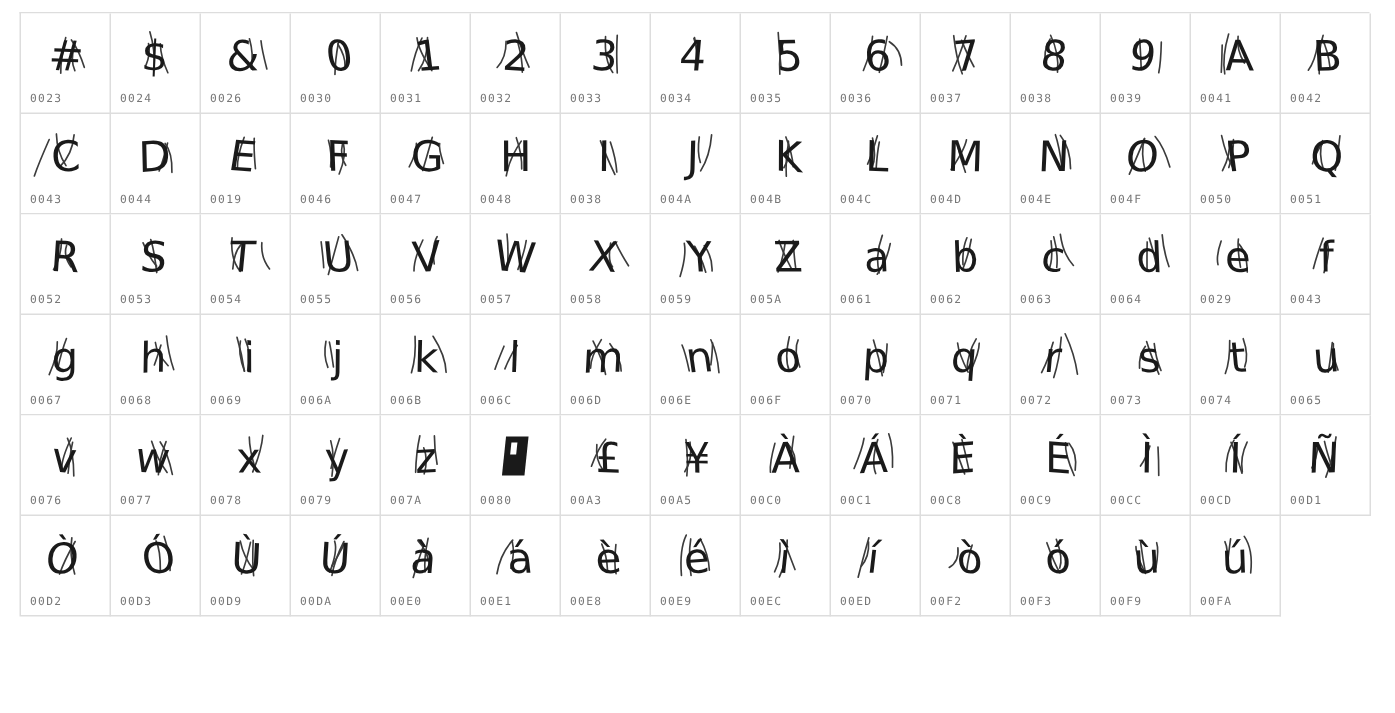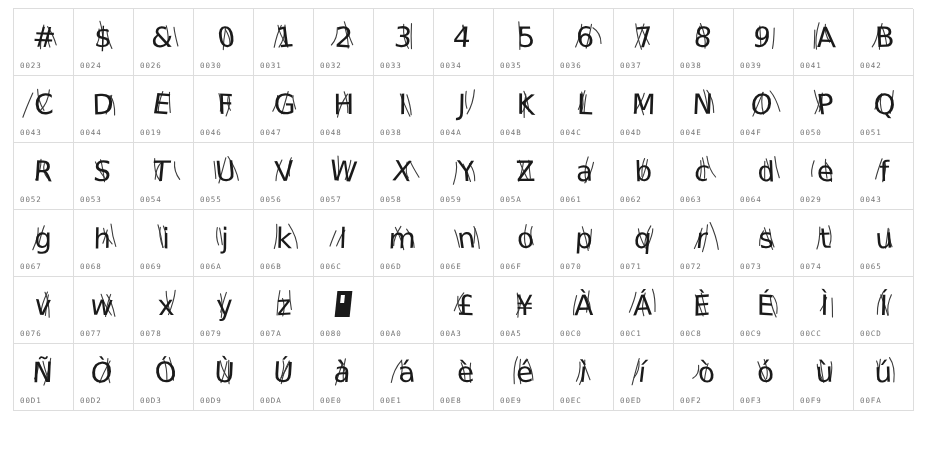--- a/index.html
+++ b/index.html
@@ -892,23 +892,20 @@
           </svg>
         </div>
         <div class="glyph-code">007A</div>
       </div>
       <div class="glyph-cell">
         <div class="glyph-art">
           <div class="notdef-box"></div>
         </div>
         <div class="glyph-code">0080</div>
       </div>
-      <div class="glyph-cell empty">
-        <div class="glyph-code">00A0</div>
-      </div>
       <div class="glyph-cell">
         <div class="glyph-art">
           <svg width="46" height="46" viewBox="0 0 46 46">
             <text x="23" y="34" text-anchor="middle" font-family="&quot;DejaVu Sans&quot;, sans-serif" font-size="28" fill="#1a1a1a" transform="rotate(2.15 23 23) skewX(4.17)">£</text>
             <g stroke="#1a1a1a" stroke-width="1.1" stroke-linecap="round" fill="none" opacity="0.85">
               <path d="M16.9 15.4 Q15.8 25.7 21.2 32.6"></path>
               <path d="M22.8 11.8 Q17.6 18.0 13.3 29.8"></path>
             </g>
           </svg>
         </div>

